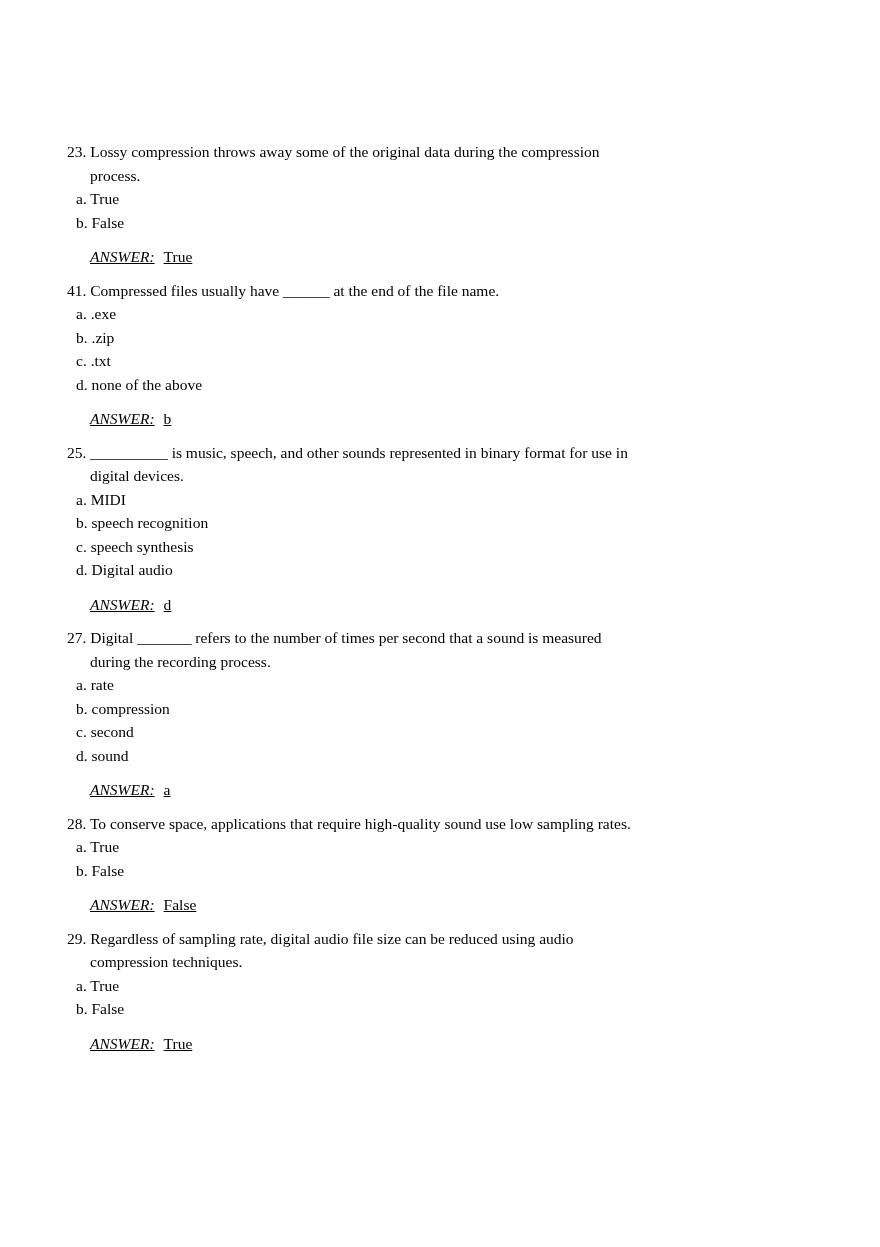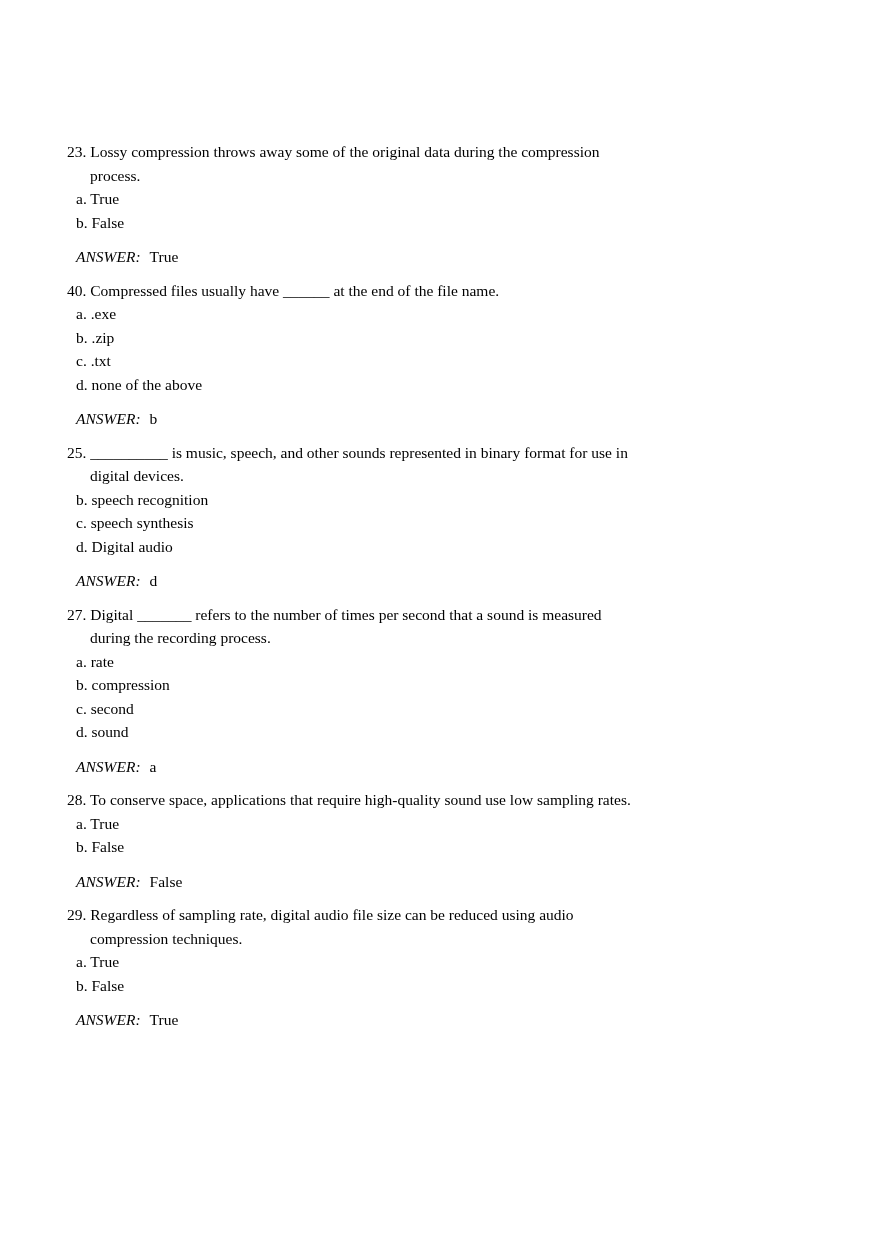--- a/index.html
+++ b/index.html
@@ -27,24 +27,25 @@
     line-height: 23.5px;
     max-width: 745px;
   }
   .option-list { }
   .option {
     margin-left: 9px;
     line-height: 23.5px;
     max-width: 722px;
   }
   .answer {
-    margin-left: 9px;
+    margin-left: 23px;
     line-height: 23.5px;
     margin-top: 11px;
     margin-bottom: 0;
+    text-decoration: underline;
   }
   .answer-label {
     font-style: italic;
   }
   .answer-value {
     margin-left: 9px;
     font-style: normal;
   }
 </style>
 </head>
@@ -56,35 +57,36 @@
     <div class="q-text"><span>23.</span> <span>Lossy compression throws away some of the original data during the compression process.</span></div>
     <div class="option-list">
 
     <div class="option">a. True</div>
           <div class="option">b. False</div>
         </div>
     <div class="answer"><span class="answer-label">ANSWER:</span><span class="answer-value">True</span></div>
   </div>
 
   <div class="question">
-    <div class="q-text"><span>40.</span> <span>Compressed files usually have ______ at the end of the file name.</span></div>
+    <div class="q-text"><span>41.</span> <span>Compressed files usually have ______ at the end of the file name.</span></div>
     <div class="option-list">
 
     <div class="option">a. .exe</div>
           <div class="option">b. .zip</div>
           <div class="option">c. .txt</div>
           <div class="option">d. none of the above</div>
         </div>
     <div class="answer"><span class="answer-label">ANSWER:</span><span class="answer-value">b</span></div>
   </div>
 
   <div class="question">
     <div class="q-text"><span>25.</span> <span>__________ is music, speech, and other sounds represented in binary format for use in digital devices.</span></div>
     <div class="option-list">
 
+    <div class="option">a. MIDI</div>
           <div class="option">b. speech recognition</div>
           <div class="option">c. speech synthesis</div>
           <div class="option">d. Digital audio</div>
         </div>
     <div class="answer"><span class="answer-label">ANSWER:</span><span class="answer-value">d</span></div>
   </div>
 
 
   <div class="question">
     <div class="q-text"><span>27.</span> <span>Digital _______ refers to the number of times per second that a sound is measured during the recording process.</span></div>

